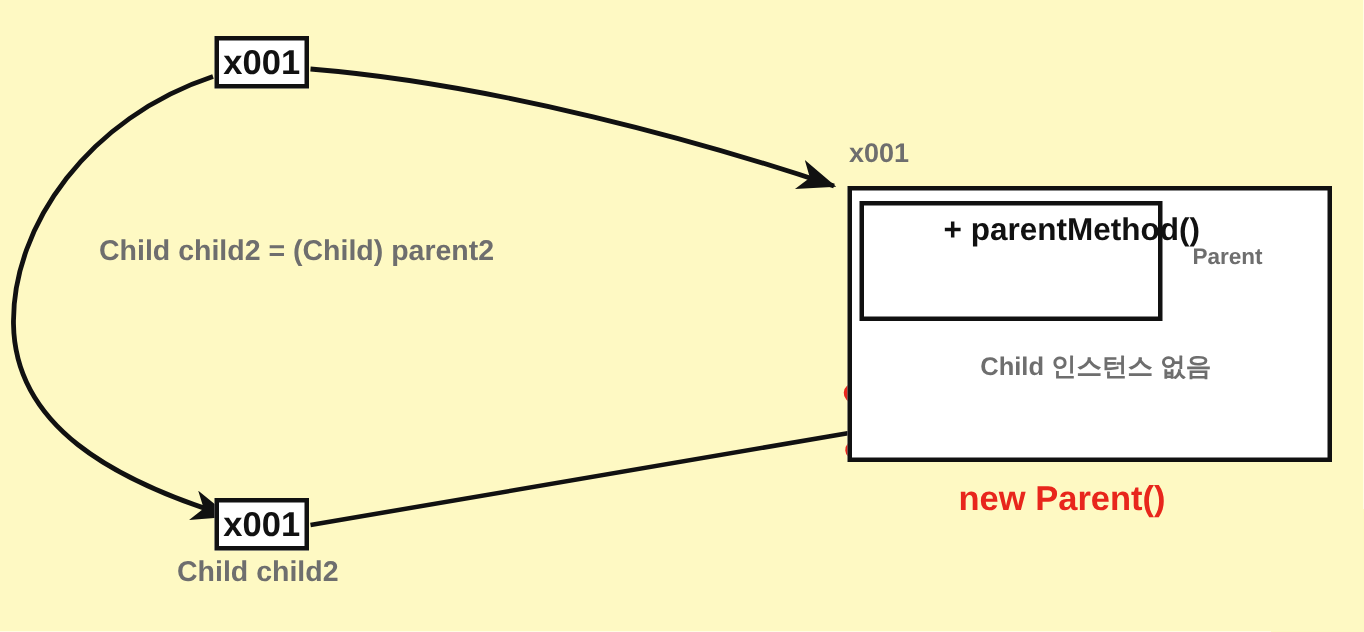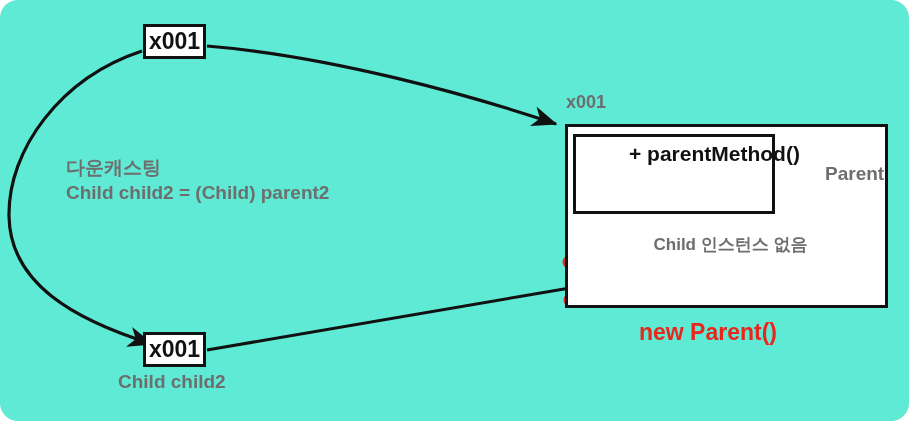--- a/index.html
+++ b/index.html
@@ -4,24 +4,23 @@
 <style>
   html, body {
     margin: 0;
     padding: 0;
     background: #ffffff;
   }
   #canvas {
     position: relative;
     width: 909px;
     height: 421px;
-    background: #5eead4;
+    background: #fef9c3;
     overflow: hidden;
     font-family: "Liberation Sans", sans-serif;
-    border-radius: 18px;
   }
   svg.layer {
     position: absolute;
     left: 0;
     top: 0;
     width: 909px;
     height: 421px;
     overflow: visible;
   }
   .ref-box {
@@ -47,22 +46,22 @@
     font-size: 19px;
     white-space: nowrap;
   }
   #label-parent-var { left: 101px; top: 76px; }
   #label-child-var  { left: 118px; top: 371px; }
   #label-heap-addr  {
     left: 566px; top: 92px;
     font-size: 18px;
   }
   #label-parent-class {
-    left: 825px; top: 163px;
-    font-size: 19px;
+    left: 795px; top: 163px;
+    font-size: 15px;
     text-align: right;
   }
 
   #cast-note {
     position: absolute;
     left: 66px;
     top: 155px;
     color: #6e6e6e;
     font-weight: bold;
     font-size: 19px;
@@ -149,21 +148,20 @@
     <g>
       <path d="M569,262 L603,300" stroke="#e8261c" stroke-width="13" stroke-linecap="round" fill="none"></path>
       <path d="M604,262 L570,300" stroke="#e8261c" stroke-width="13" stroke-linecap="round" fill="none"></path>
     </g>
   </svg>
 
   <div class="ref-box" id="ref-box-top">x001</div>
 
 
   <div id="cast-note">
-    <div>다운캐스팅</div>
     <div>Child child2 = (Child) parent2</div>
   </div>
 
   <div class="ref-box" id="ref-box-bottom">x001</div>
 
   <div class="gray-label" id="label-child-var">Child child2</div>
 
   <div class="gray-label" id="label-heap-addr">x001</div>
 
   <div id="heap-object-box"></div>

